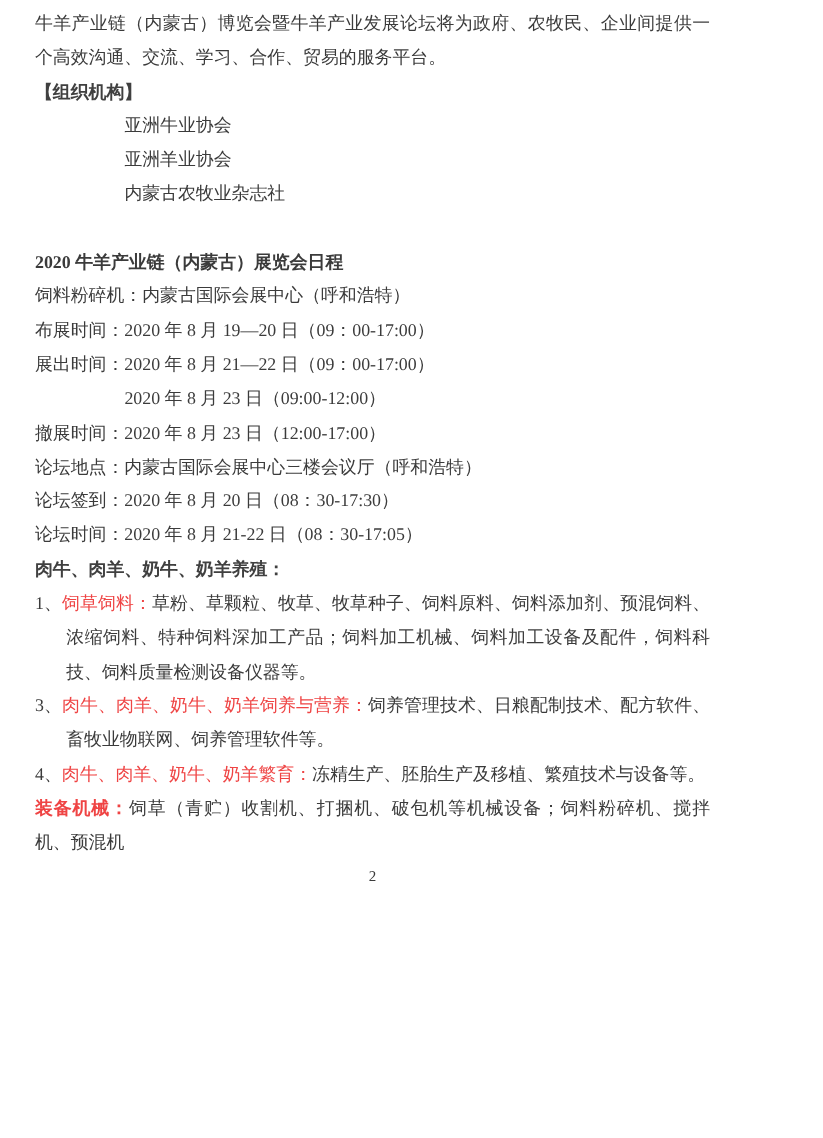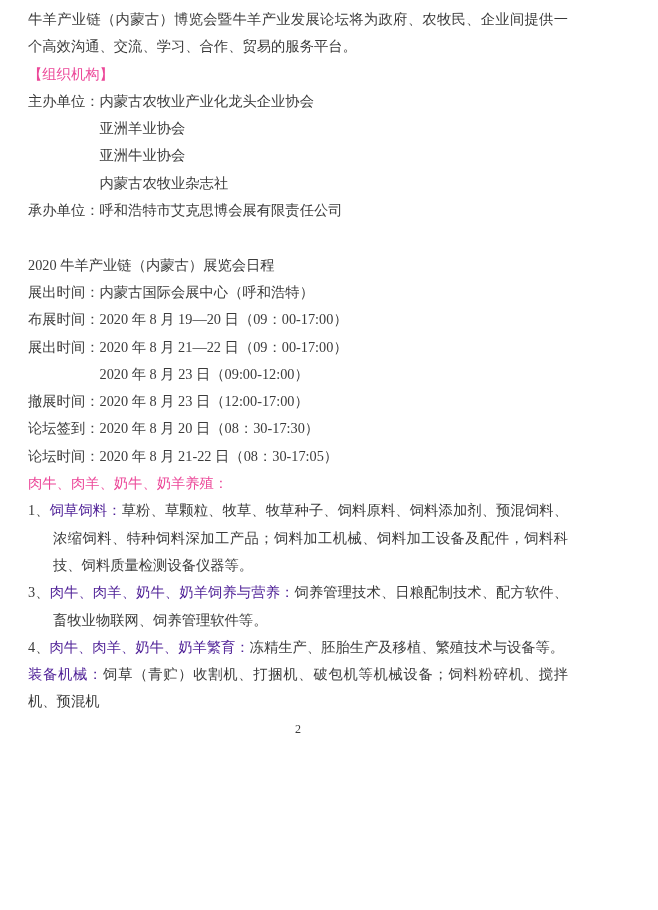--- a/index.html
+++ b/index.html
@@ -13,58 +13,57 @@
     width: 592px; height: 910px;
     box-sizing: border-box;
     padding: 6px 24px 0 28px;
     background: #ffffff;
     color: #3b3b3b;
     font-size: 14.3px;
     line-height: 27.3px;
     overflow: hidden;
   }
   p { margin: 0; text-align: justify; }
-  .heading { font-weight: 400; color: #ec4899; }
-  .red { color: #4c1d95; }
-  .bold { font-weight: 400; }
+  .heading { font-weight: 700; color: #404040; }
+  .red { color: #ef4444; }
+  .bold { font-weight: 700; }
   .indent { padding-left: 71.5px; }
   .item { padding-left: 25px; text-indent: -25px; }
   .blank-line { height: 27.3px; }
   .page-number {
     text-align: center;
     font-size: 12px;
     line-height: 27.3px;
     color: #3b3b3b;
   }
 </style>
 </head>
 <body>
 
 <div class="page">
 
   <p>牛羊产业链（内蒙古）博览会暨牛羊产业发展论坛将为政府、农牧民、企业间提供一个高效沟通、交流、学习、合作、贸易的服务平台。</p>
 
   <p class="heading">【组织机构】</p>
 
-  <p><span>主办单位：</span><span>内蒙古农牧业产业化龙头企业协会</span></p>
+  <p class="indent">亚洲牛业协会</p>
   <p class="indent">亚洲羊业协会</p>
-  <p class="indent">亚洲牛业协会</p>
   <p class="indent">内蒙古农牧业杂志社</p>
 
-  <p><span>承办单位：</span><span>呼和浩特市艾克思博会展有限责任公司</span></p>
 
   <div class="blank-line"></div>
 
   <p class="bold">2020 牛羊产业链（内蒙古）展览会日程</p>
-  <p>展出时间：内蒙古国际会展中心（呼和浩特）</p>
+  <p>饲料粉碎机：内蒙古国际会展中心（呼和浩特）</p>
   <p>布展时间：2020 年 8 月 19—20 日（09：00-17:00）</p>
   <p>展出时间：2020 年 8 月 21—22 日（09：00-17:00）</p>
   <p class="indent">2020 年 8 月 23 日（09:00-12:00）</p>
   <p>撤展时间：2020 年 8 月 23 日（12:00-17:00）</p>
 
+  <p>论坛地点：内蒙古国际会展中心三楼会议厅（呼和浩特）</p>
   <p>论坛签到：2020 年 8 月 20 日（08：30-17:30）</p>
   <p>论坛时间：2020 年 8 月 21-22 日（08：30-17:05）</p>
 
   <p class="heading">肉牛、肉羊、奶牛、奶羊养殖：</p>
 
   <p class="item"><span>1、</span><span class="red">饲草饲料：</span><span>草粉、草颗粒、牧草、牧草种子、饲料原料、饲料添加剂、预混饲料、浓缩饲料、特种饲料深加工产品；饲料加工机械、饲料加工设备及配件，饲料科技、饲料质量检测设备仪器等。</span></p>
 
 
   <p class="item"><span>3、</span><span class="red">肉牛、肉羊、奶牛、奶羊饲养与营养：</span><span>饲养管理技术、日粮配制技术、配方软件、畜牧业物联网、饲养管理软件等。</span></p>
 

